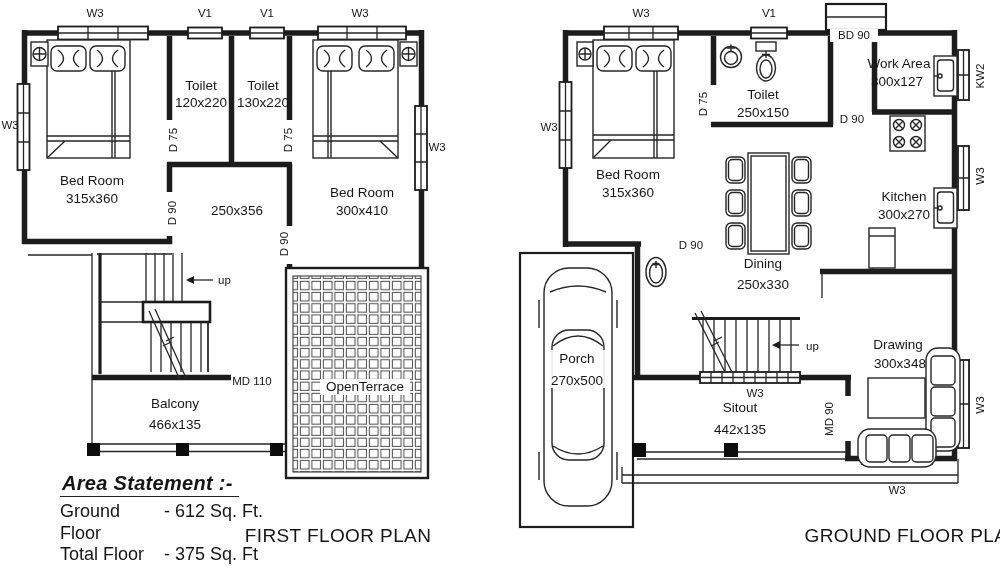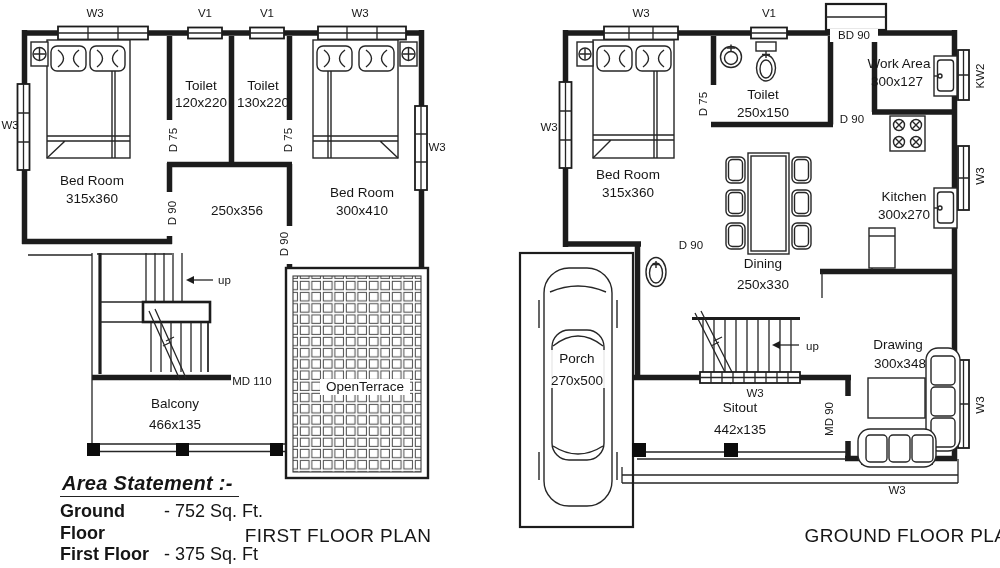--- a/index.html
+++ b/index.html
@@ -17,21 +17,21 @@
   .f16{stroke:#1c1c1c;fill:none;stroke-width:1.7;}
   .winbox{fill:#ffffff;stroke:#1c1c1c;stroke-width:1.8;}
   .furn{stroke:#262626;stroke-width:1.4;fill:#ffffff;}
   .furnl{stroke:#262626;stroke-width:1.4;fill:none;}
   .blk{fill:#0c0c0c;stroke:none;}
   .halo{fill:#ffffff;stroke:none;}
   .area{position:absolute;left:60px;top:472px;}
   .as-head{font-style:italic;font-weight:600;font-size:20px;letter-spacing:.3px;
            border-bottom:1.7px solid #222;padding:0 6px 1px 2px;margin-bottom:4px;width:max-content;}
   .as-row{display:flex;font-size:18px;line-height:21.5px;}
-  .as-label{width:104px;font-weight:bold;}
+  .as-label{width:104px;}
 </style>
 </head>
 <body>
 
 <svg width="1000" height="568" viewBox="0 0 1000 568">
   <defs>
     <pattern id="tiles" width="11.5" height="11.2" patternUnits="userSpaceOnUse">
       <rect x="1.3" y="1.3" width="8.7" height="8.4" fill="none" stroke="#4a4a4a" stroke-width="1"></rect>
     </pattern>
   </defs>
@@ -335,23 +335,23 @@
     <text class="t11" x="806" y="350">up</text>
 
     <text class="t19" x="913" y="542" text-anchor="middle">GROUND FLOOR PLAN</text>
   </g>
 </svg>
 
 <div class="area">
   <div class="as-head">Area Statement :-</div>
   <div class="as-row">
     <span class="as-label">Ground Floor</span>
-    <span>- 752 Sq. Ft.</span>
+    <span>- 612 Sq. Ft.</span>
   </div>
   <div class="as-row">
-    <span class="as-label">First Floor</span>
+    <span class="as-label">Total Floor</span>
     <span>- 375 Sq. Ft</span>
   </div>
   <div class="as-row">
     <span class="as-label">Total Area</span>
     <span>- 1374 Sq.Ft</span>
   </div>
 </div>
 
 </body></html>

